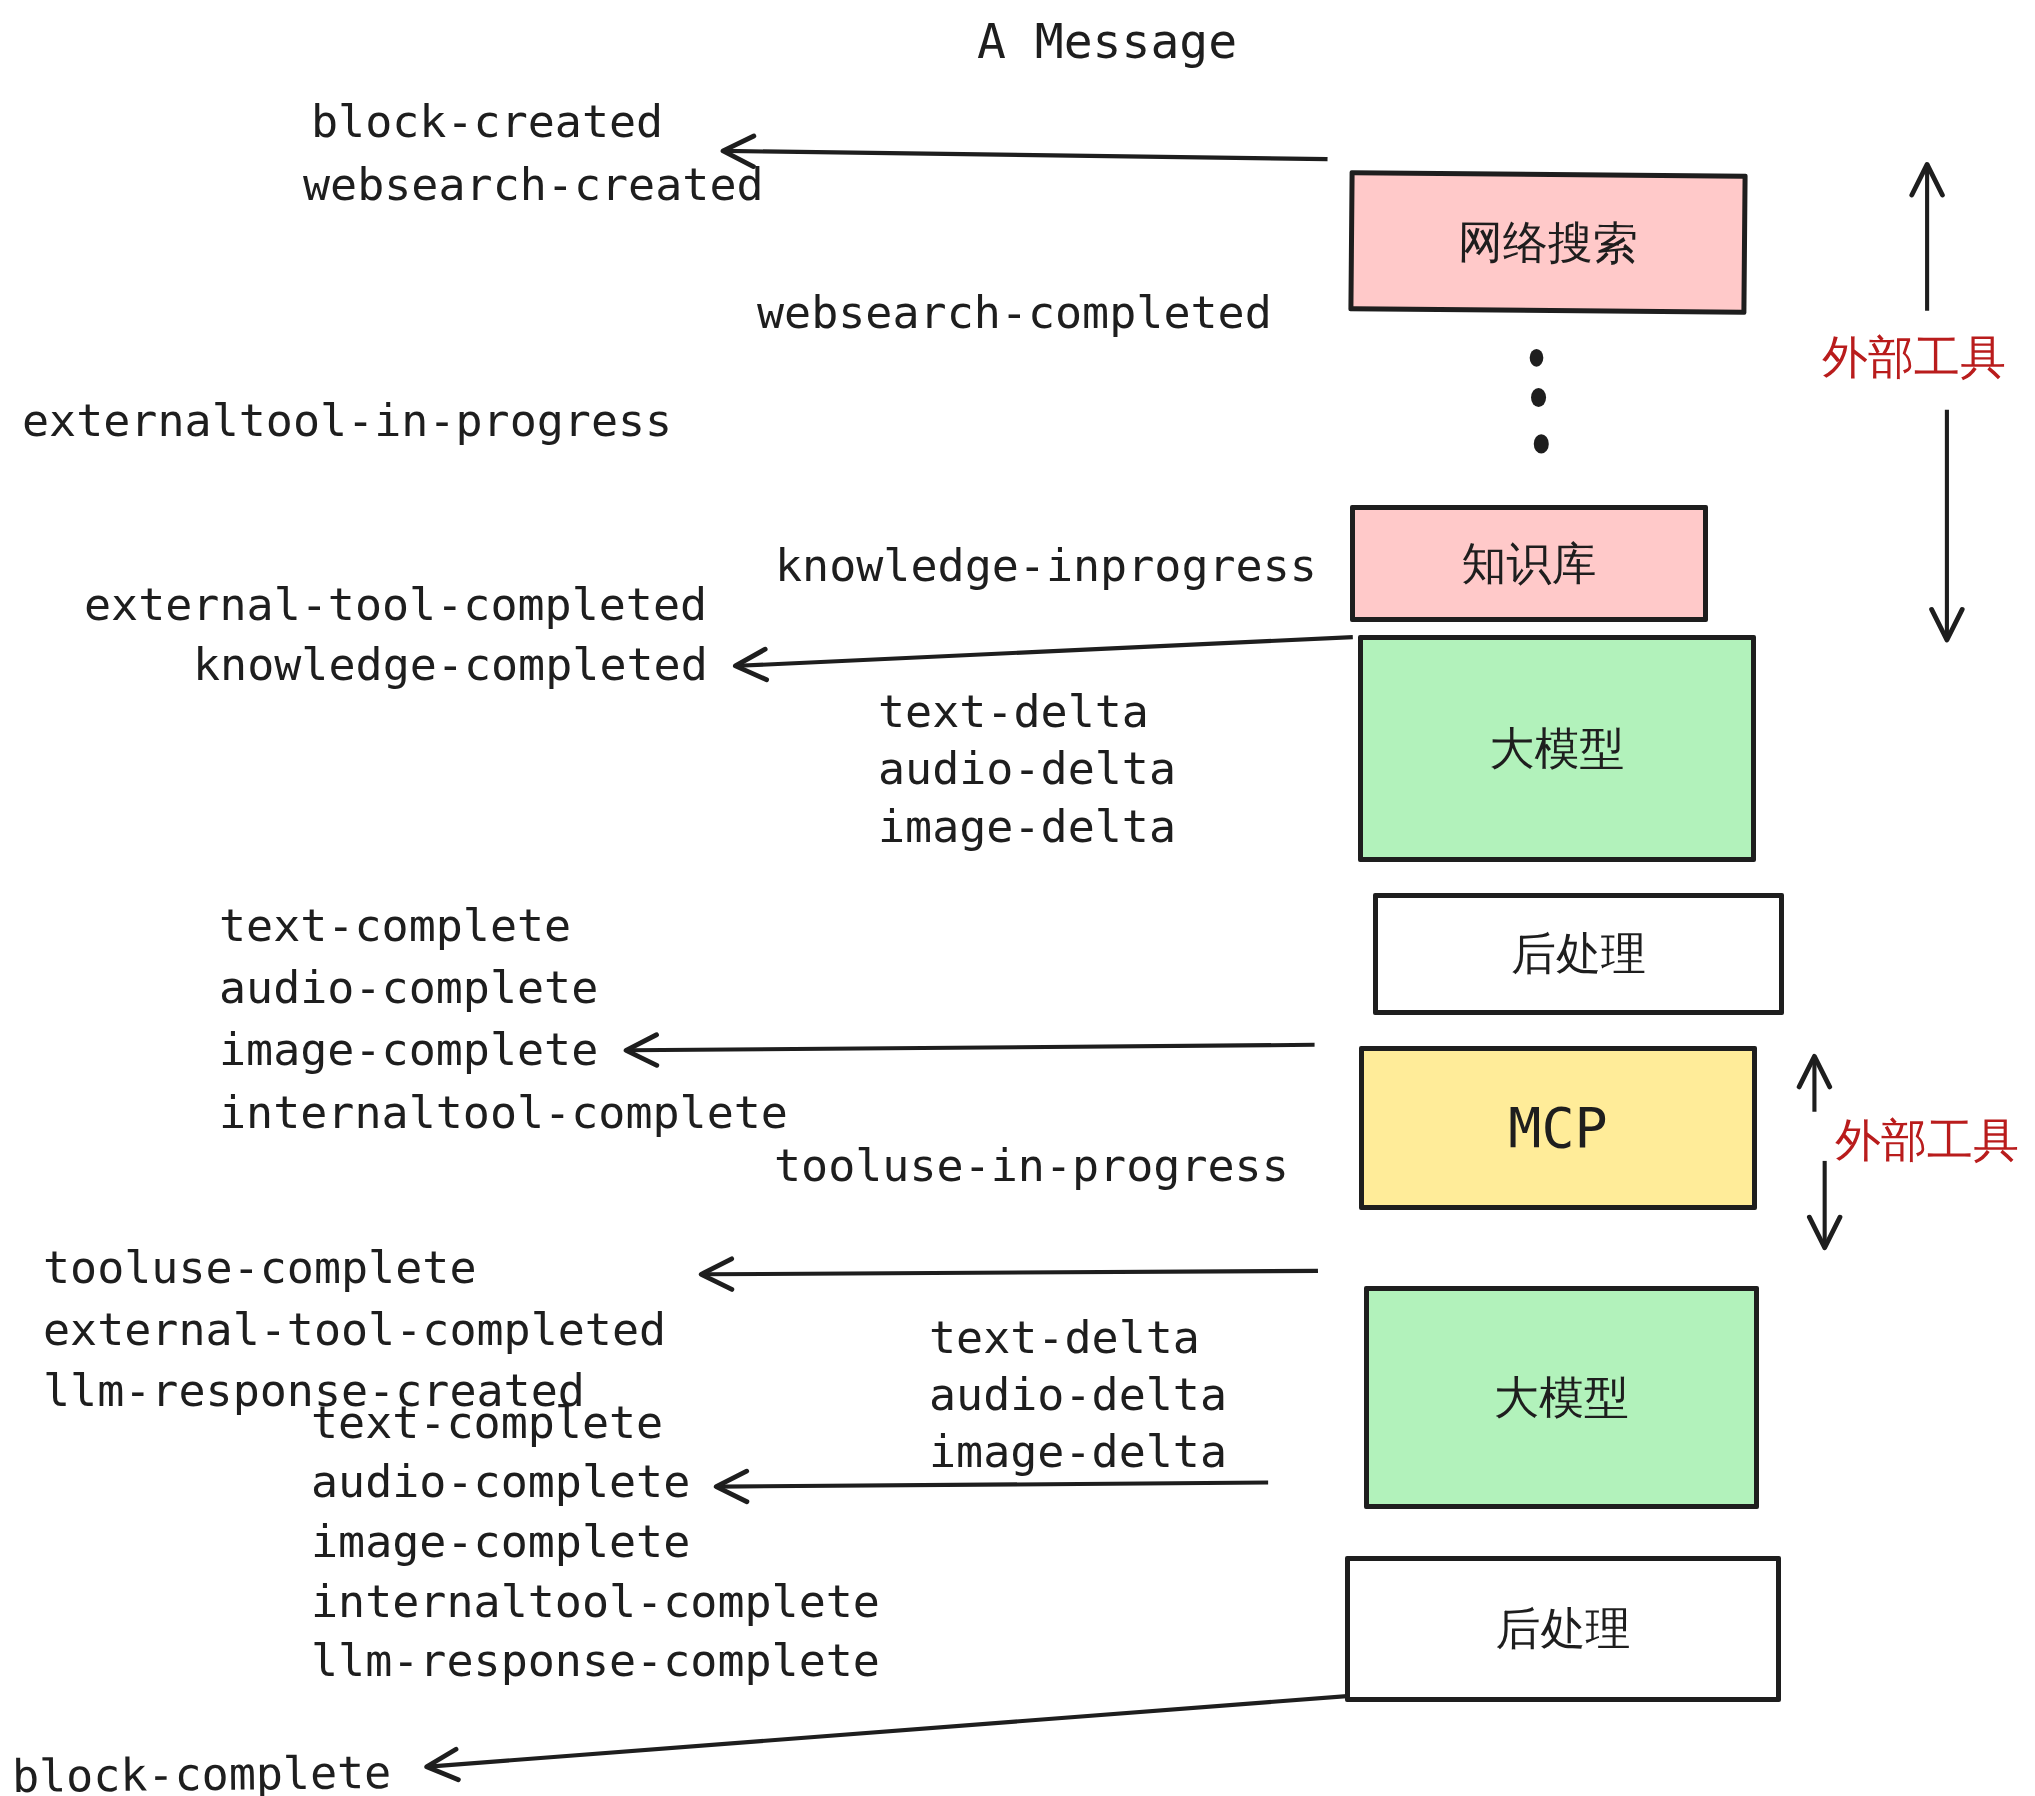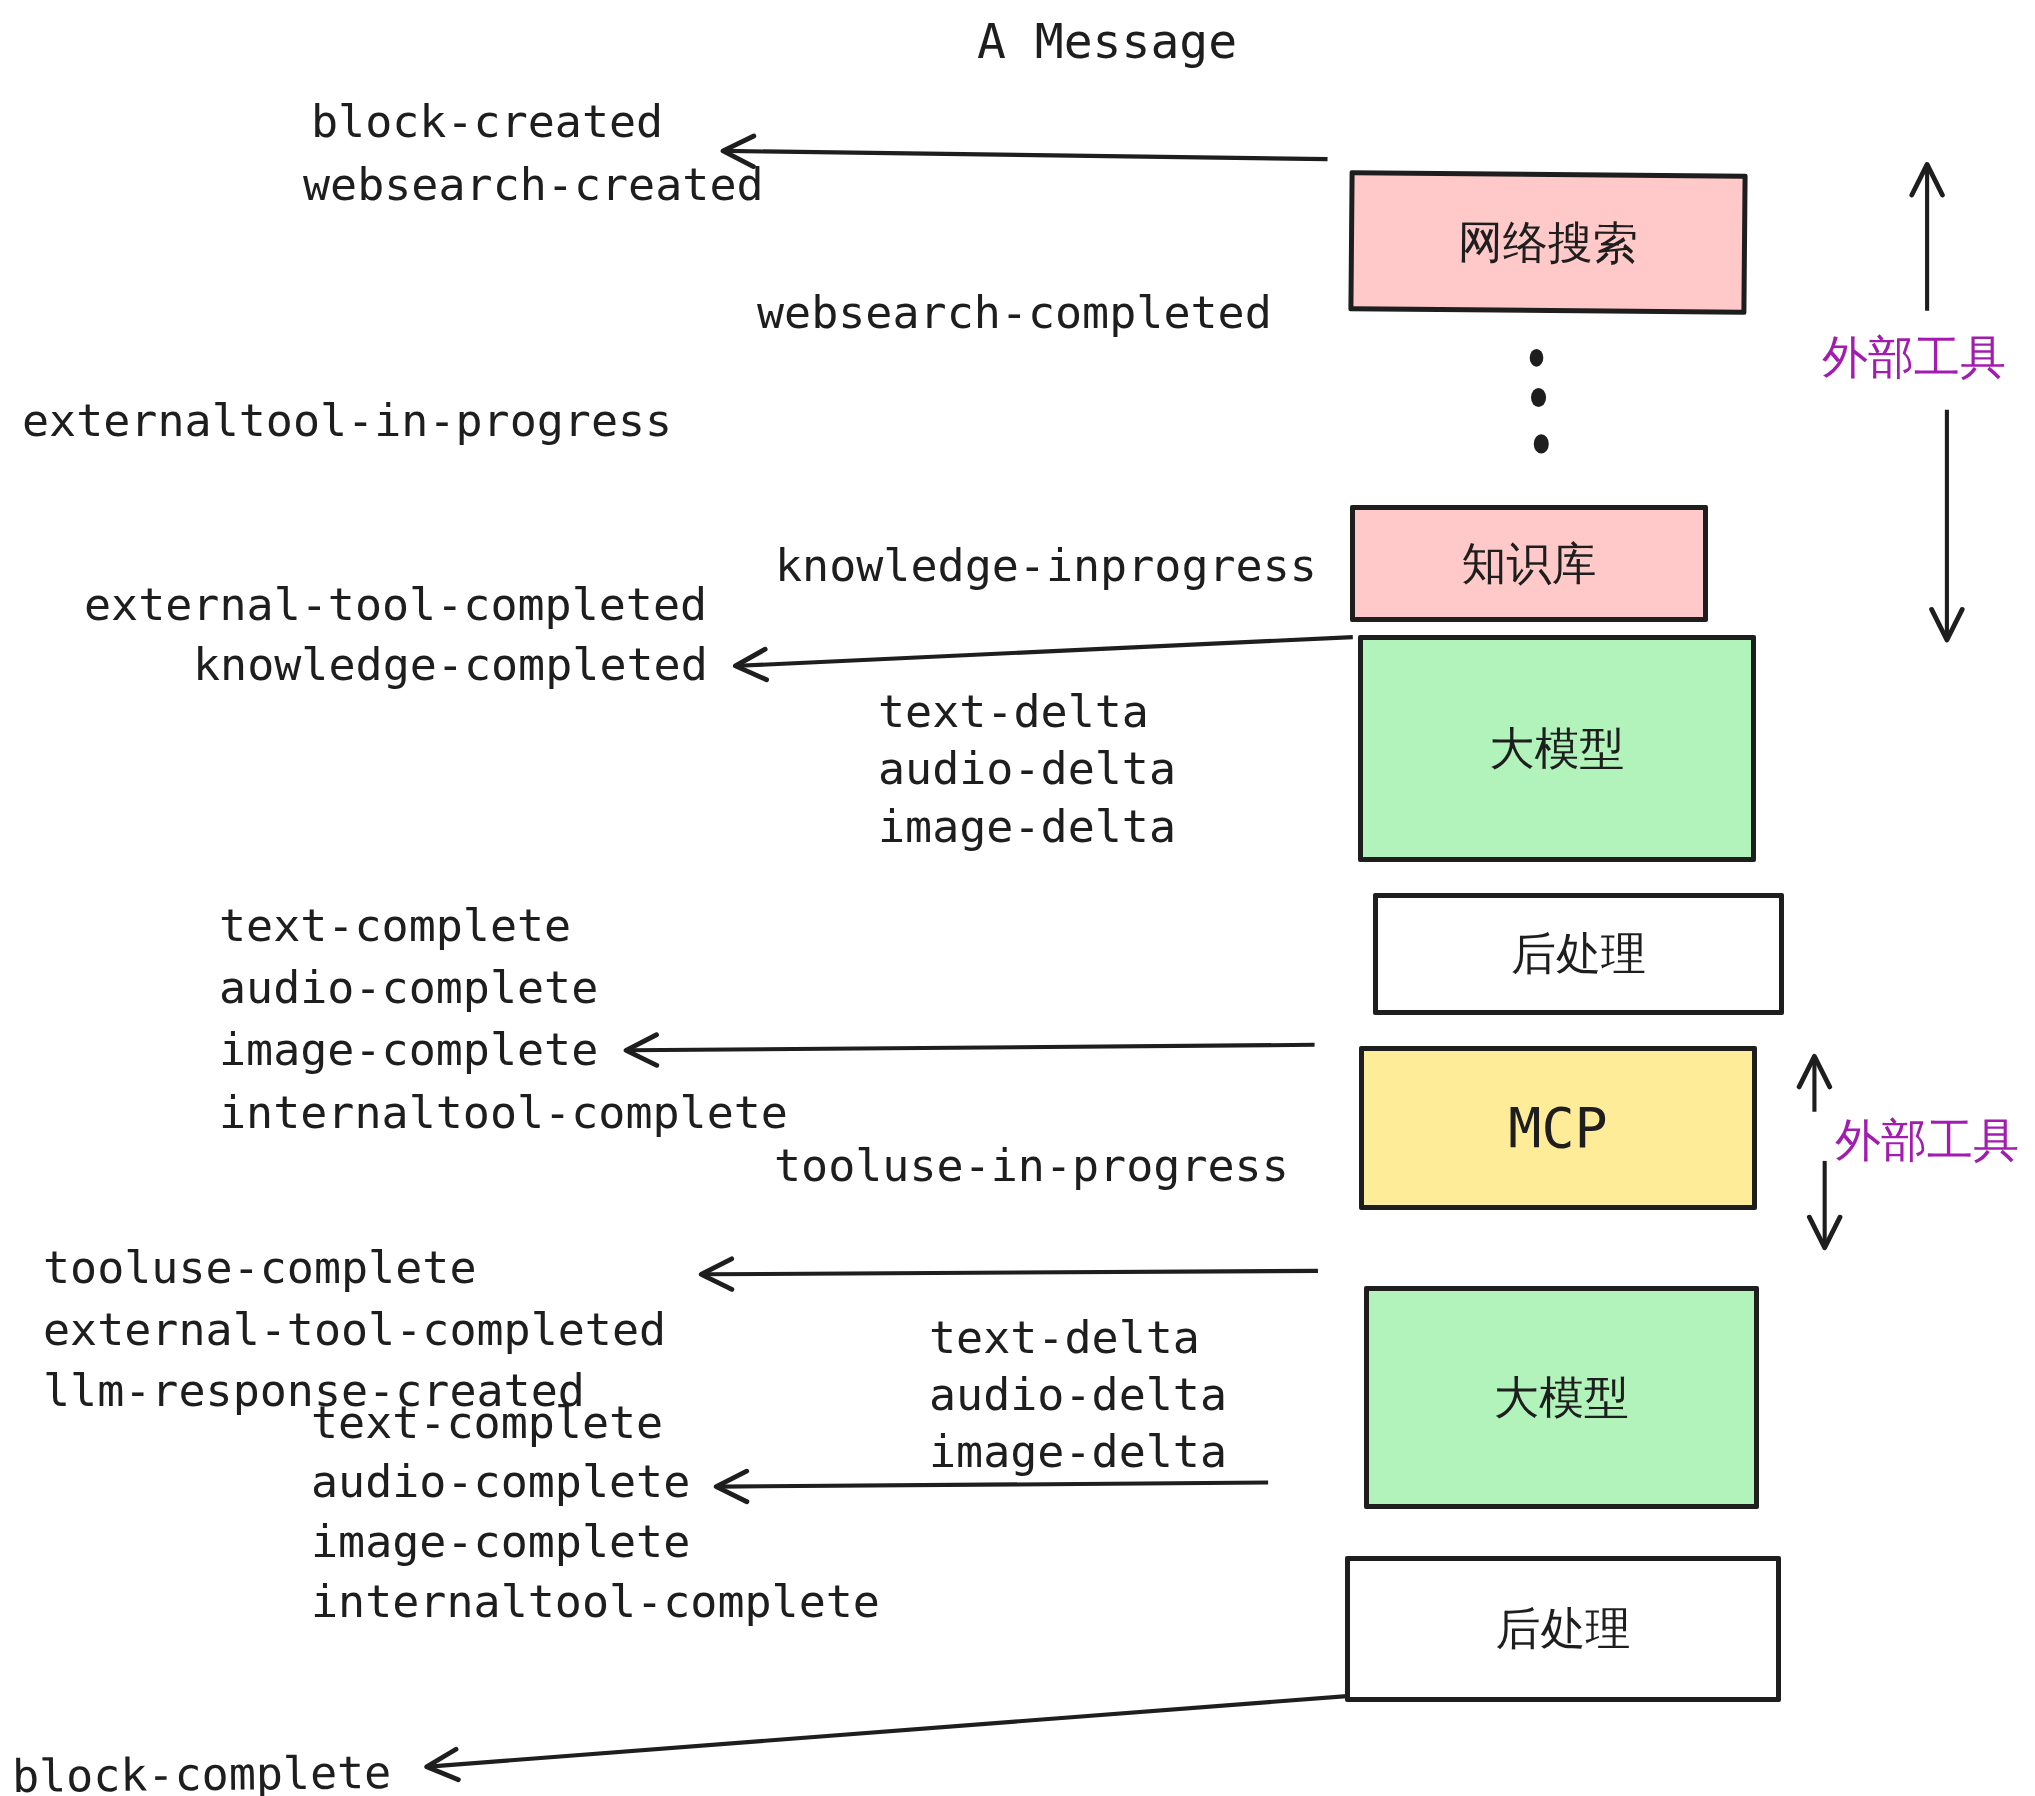--- a/index.html
+++ b/index.html
@@ -38,21 +38,21 @@
     font-size:45px;
     color:#1e1e1e;
   }
   .box.mcp-font{font-family:"DejaVu Sans Mono", monospace;font-size:55px;}
   .side-label{
     position:absolute;
     font-family:"Liberation Sans", sans-serif;
     font-size:46px;
     line-height:48px;
     white-space:nowrap;
-    color:#a21caf;
+    color:#b91c1c;
   }
   .r1{transform:rotate(-0.6deg);}
   .r2{transform:rotate(0.5deg);}
 </style>
 </head>
 <body>
 
 <div id="canvas">
 
   <svg id="arrow-layer" viewBox="0 0 2980 2630" xmlns="http://www.w3.org/2000/svg">
@@ -139,17 +139,18 @@
   <div class="ev" style="left:43px;top:1367px;">llm-response-created</div>
 
   <div class="ev" style="left:929px;top:1314px;">text-delta</div>
   <div class="ev" style="left:929px;top:1371px;">audio-delta</div>
   <div class="ev" style="left:929px;top:1428px;">image-delta</div>
 
   <div class="ev" style="left:311px;top:1399px;">text-complete</div>
   <div class="ev" style="left:311px;top:1458px;">audio-complete</div>
   <div class="ev" style="left:311px;top:1518px;">image-complete</div>
   <div class="ev" style="left:311px;top:1578px;">internaltool-complete</div>
+  <div class="ev" style="left:311px;top:1637px;">llm-response-complete</div>
 
   <div class="ev r1" style="left:11.6px;top:1751px;">block-complete</div>
 
 </div>
 
 
 </body></html>

